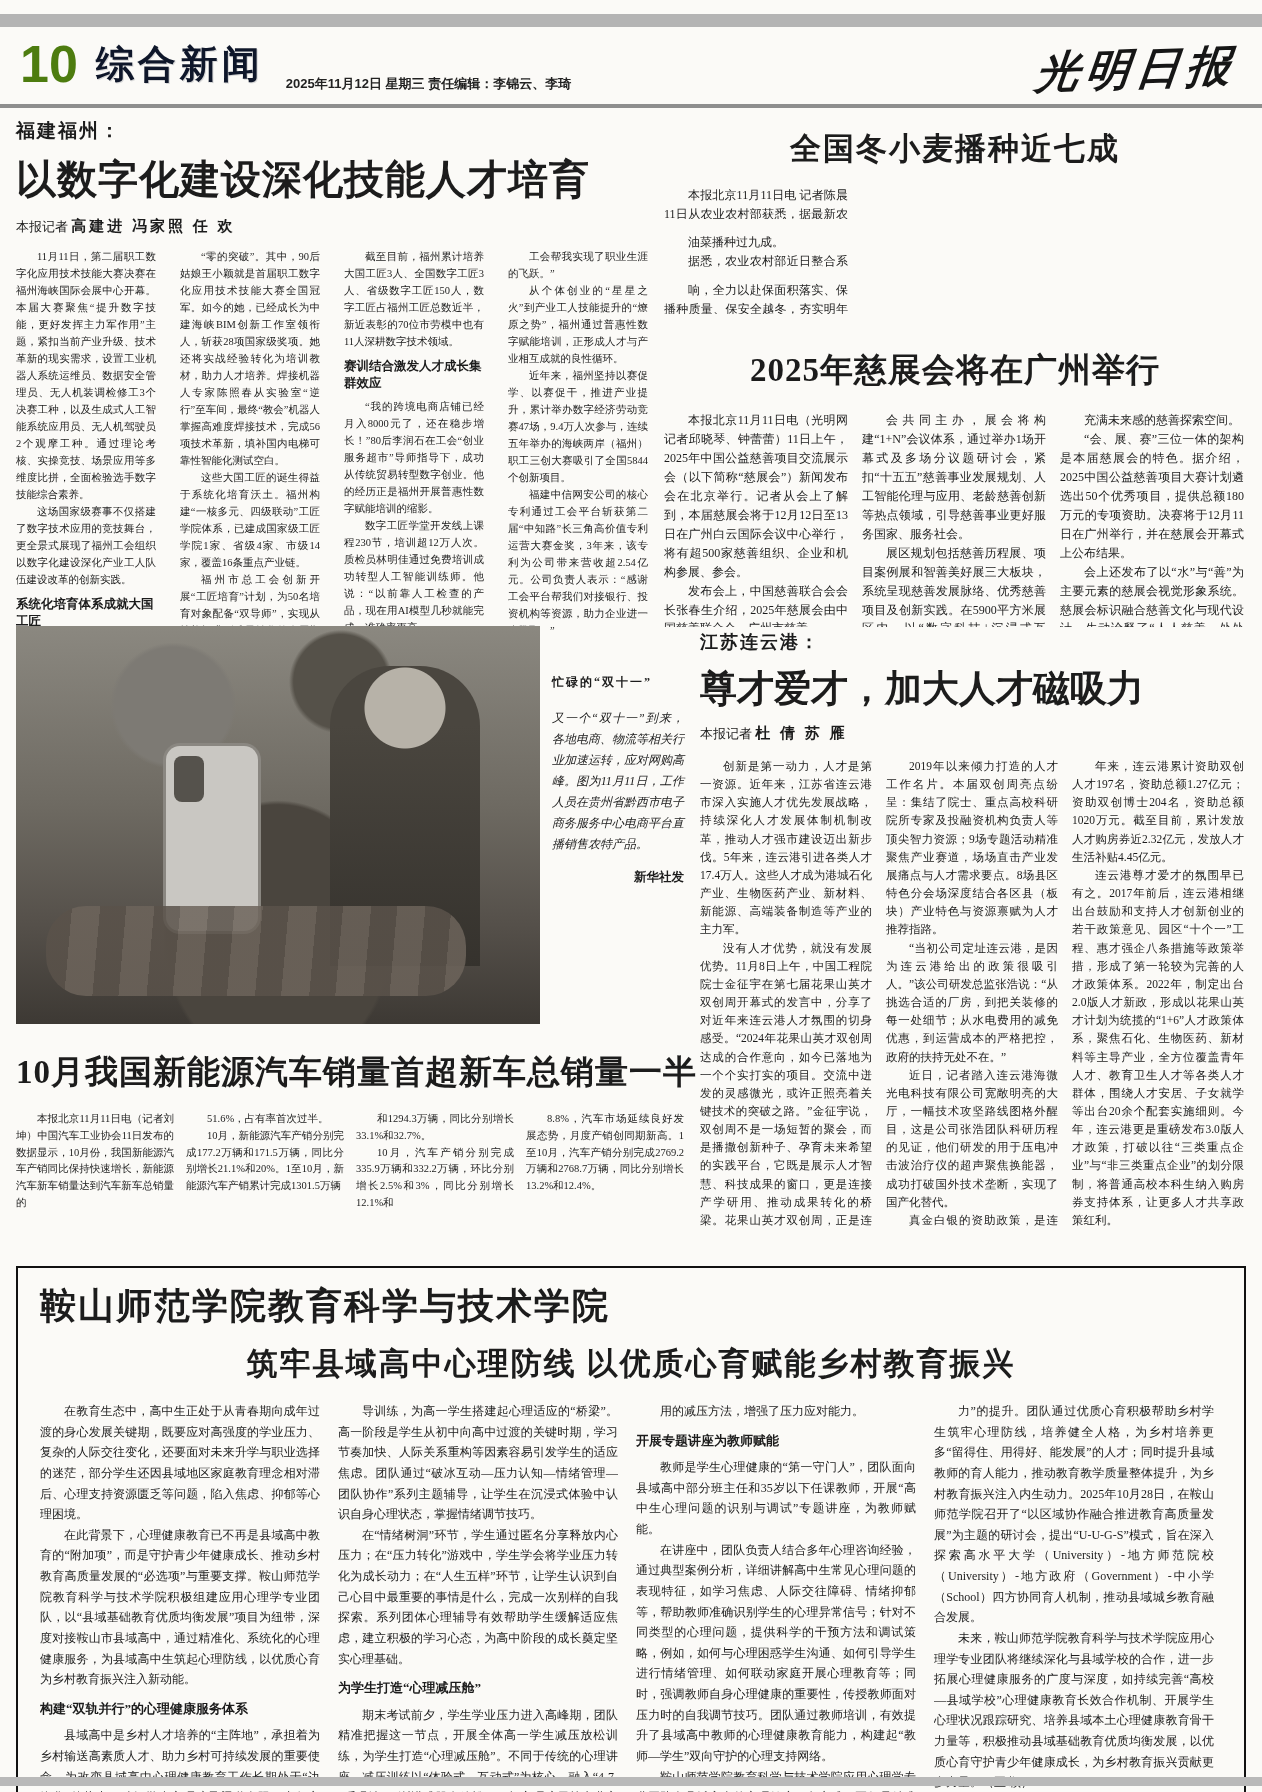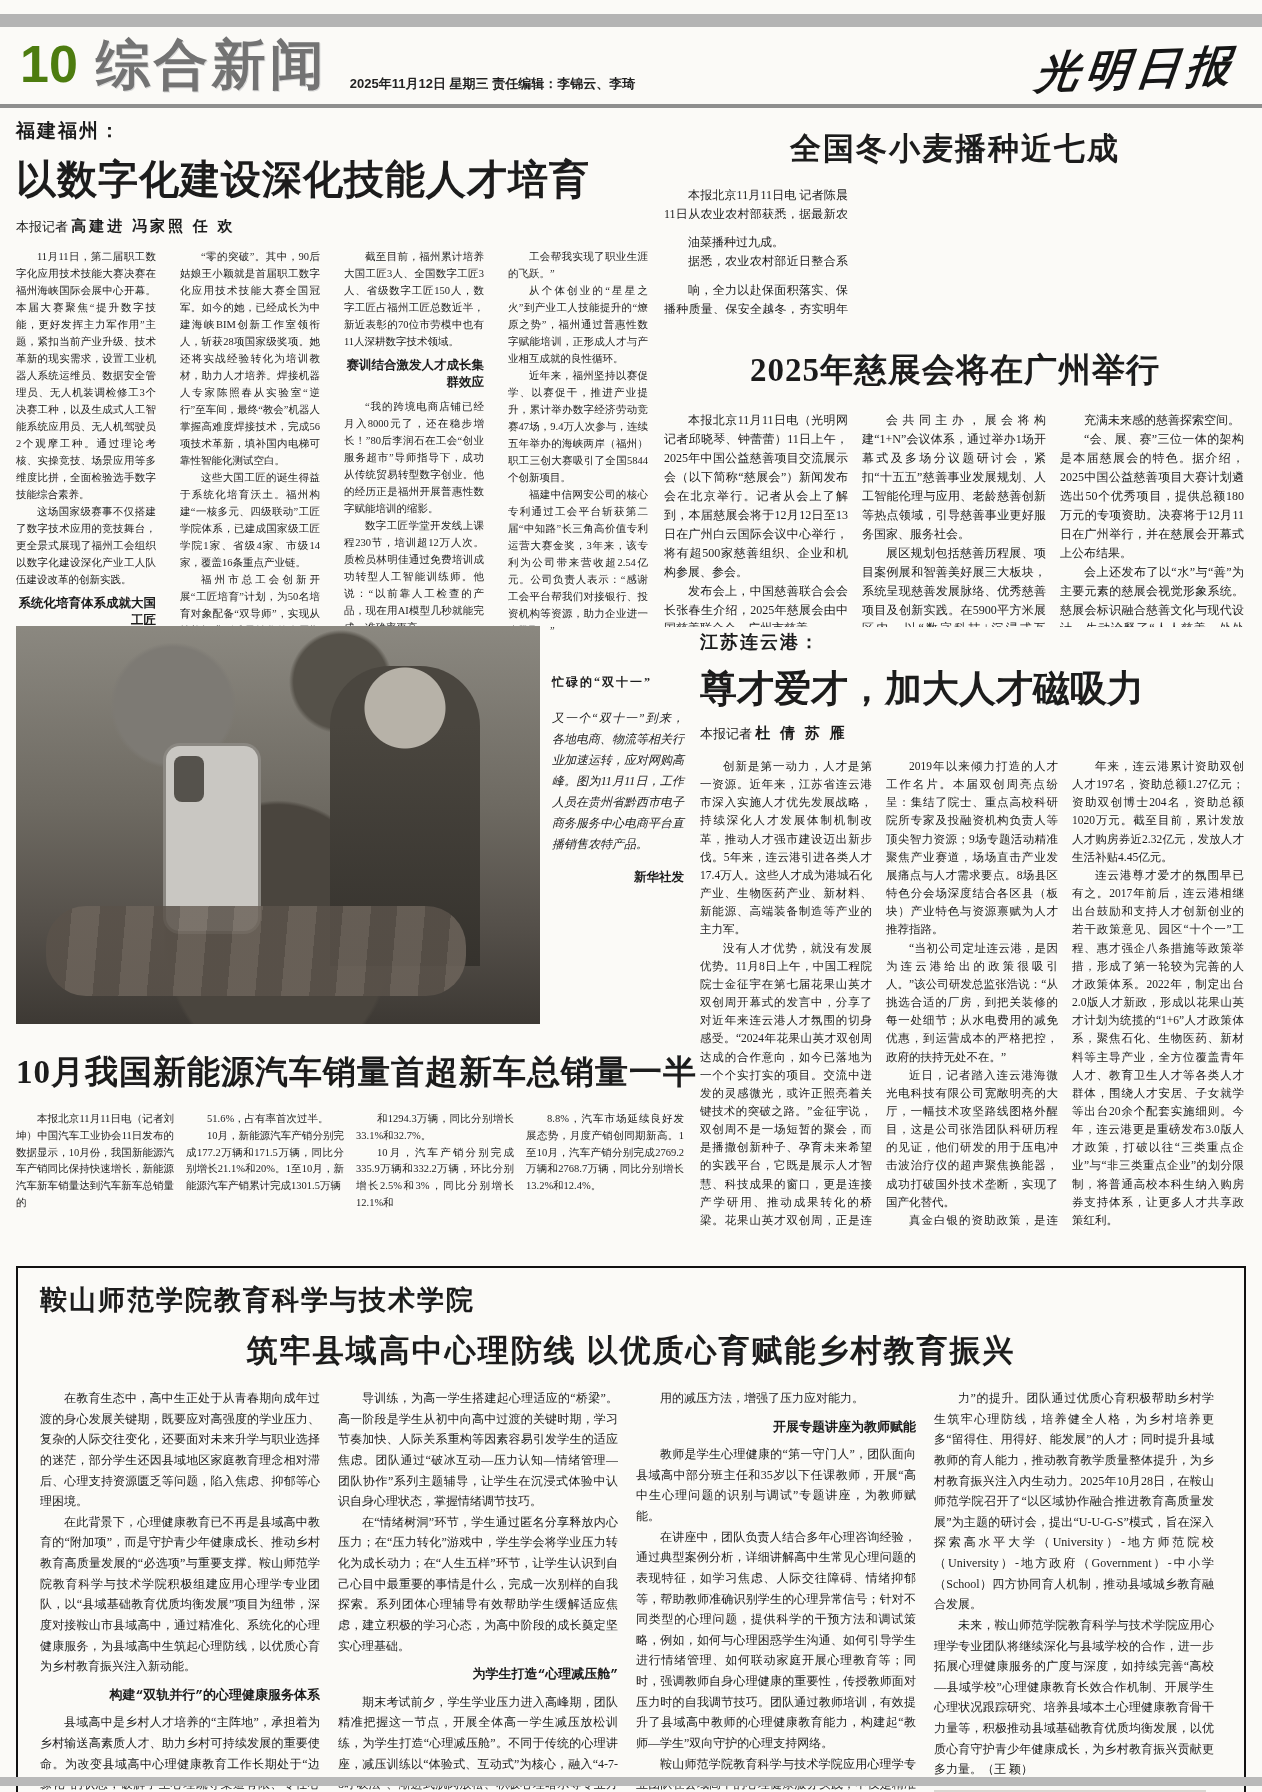--- a/index.html
+++ b/index.html
@@ -7,28 +7,28 @@
   body {
     width:1262px; height:1792px; background:#fbfaf7; color:#1c1c1c;
     font-family:"Liberation Serif","DejaVu Serif",serif; overflow:hidden; position:relative;
   }
   .topbar { position:absolute; top:14px; left:0; width:1262px; height:13px; background:#b4b4b4; }
   .botbar { position:absolute; bottom:6px; left:0; width:1262px; height:9px; background:#b9b9b9; }
 
   
   .masthead { position:absolute; top:34px; left:20px; right:20px; height:66px; }
   .pagenum { display:inline-block; font-family:"Liberation Sans",sans-serif; font-size:52px; font-weight:bold; color:#4d7c0f; vertical-align:top; line-height:60px; }
-  .section { display:inline-block; font-family:"Liberation Sans",sans-serif; font-size:54px; font-weight:900; color:#737373; letter-spacing:4px; margin-left:14px; vertical-align:top; line-height:60px; text-shadow:1px 1px 0 #d8d8d8; }
+  .section { display:inline-block; font-family:"Liberation Sans",sans-serif; font-size:38px; font-weight:900; color:#0f172a; letter-spacing:4px; margin-left:14px; vertical-align:top; line-height:60px; text-shadow:1px 1px 0 #d8d8d8; }
   .dateline { display:inline-block; font-family:"Liberation Sans",sans-serif; font-size:13px; font-weight:bold; color:#222; margin-left:18px; vertical-align:bottom; line-height:20px; }
   .paperlogo { position:absolute; right:6px; top:6px; font-size:44px; font-weight:900; font-style:italic; color:#161616; transform:skewX(-8deg) rotate(-2deg); letter-spacing:6px; }
   .mastrule { position:absolute; top:104px; left:0; width:1262px; height:4px; background:#8e8e8e; }
 
   .content { position:absolute; top:118px; left:16px; width:1230px; }
 
-  h4.subhead { font-family:Liberation Mono, monospace; font-size:13px; font-weight:bold; text-align:right; margin:8px 0 6px; line-height:1.35; }
+  h4.subhead { font-family:Liberation Serif, serif; font-size:13px; font-weight:bold; text-align:left; margin:8px 0 6px; line-height:1.35; }
   .bodycols { display:flex; }
   .col { text-align:justify; overflow:hidden; }
   .col p { text-indent:2em; }
 
   
   .rowA { display:flex; gap:16px; height:498px; }
   .art-fuzhou { width:632px; }
   .kicker { font-family:"Liberation Sans",sans-serif; font-size:19px; font-weight:bold; letter-spacing:2px; }
   .fz-title { font-size:40px; font-weight:900; letter-spacing:1px; margin:8px 0 10px; white-space:nowrap; }
   .byline { font-size:13px; margin-bottom:12px; }
@@ -69,21 +69,21 @@
 
   .rightB { width:546px; }
   .talent-kicker { font-family:"Liberation Sans",sans-serif; font-size:18px; font-weight:bold; letter-spacing:2px; margin-top:4px; }
   .talent-title { font-size:37px; font-weight:900; margin:10px 0 10px; white-space:nowrap; }
   .talent-byline { font-size:13px; margin-bottom:14px; }
   .talent-cols { gap:14px; height:470px; }
   .talent-cols .col { width:172px; font-size:11.5px; line-height:1.58; }
 
   
   .ad { margin-top:12px; border:2px solid #111; height:560px; padding:14px 22px 10px; position:relative; background:#fbfaf7; }
-  .ad-school { font-family:"Liberation Sans",sans-serif; font-size:27px; font-weight:900; letter-spacing:2px; }
+  .ad-school { font-family:"Liberation Sans",sans-serif; font-size:36px; font-weight:900; letter-spacing:2px; }
   .ad-title { font-size:31px; font-weight:900; text-align:center; letter-spacing:2px; margin:12px 0 16px; }
   .ad-cols { gap:18px; height:428px; }
   .ad-cols .col { width:280px; font-size:12px; line-height:1.72; }
   .ad-cols h4.subhead { font-size:13px; margin:10px 0 8px; }
   .ad-photo { width:272px; height:196px; margin-top:10px; background:
       linear-gradient(180deg,#d9d7d2 0 36%, #a8a49d 36% 58%, #8f8b84 58% 72%, #6f6b64 72% 100%);
     position:relative; overflow:hidden; }
   .ad-photo::before { content:""; position:absolute; left:18px; top:52px; width:236px; height:34px;
       background:repeating-linear-gradient(90deg,#74706a 0 10px, transparent 10px 24px); }
   .ad-photo::after { content:""; position:absolute; left:96px; top:96px; width:80px; height:100px; background:#5c5851; }

